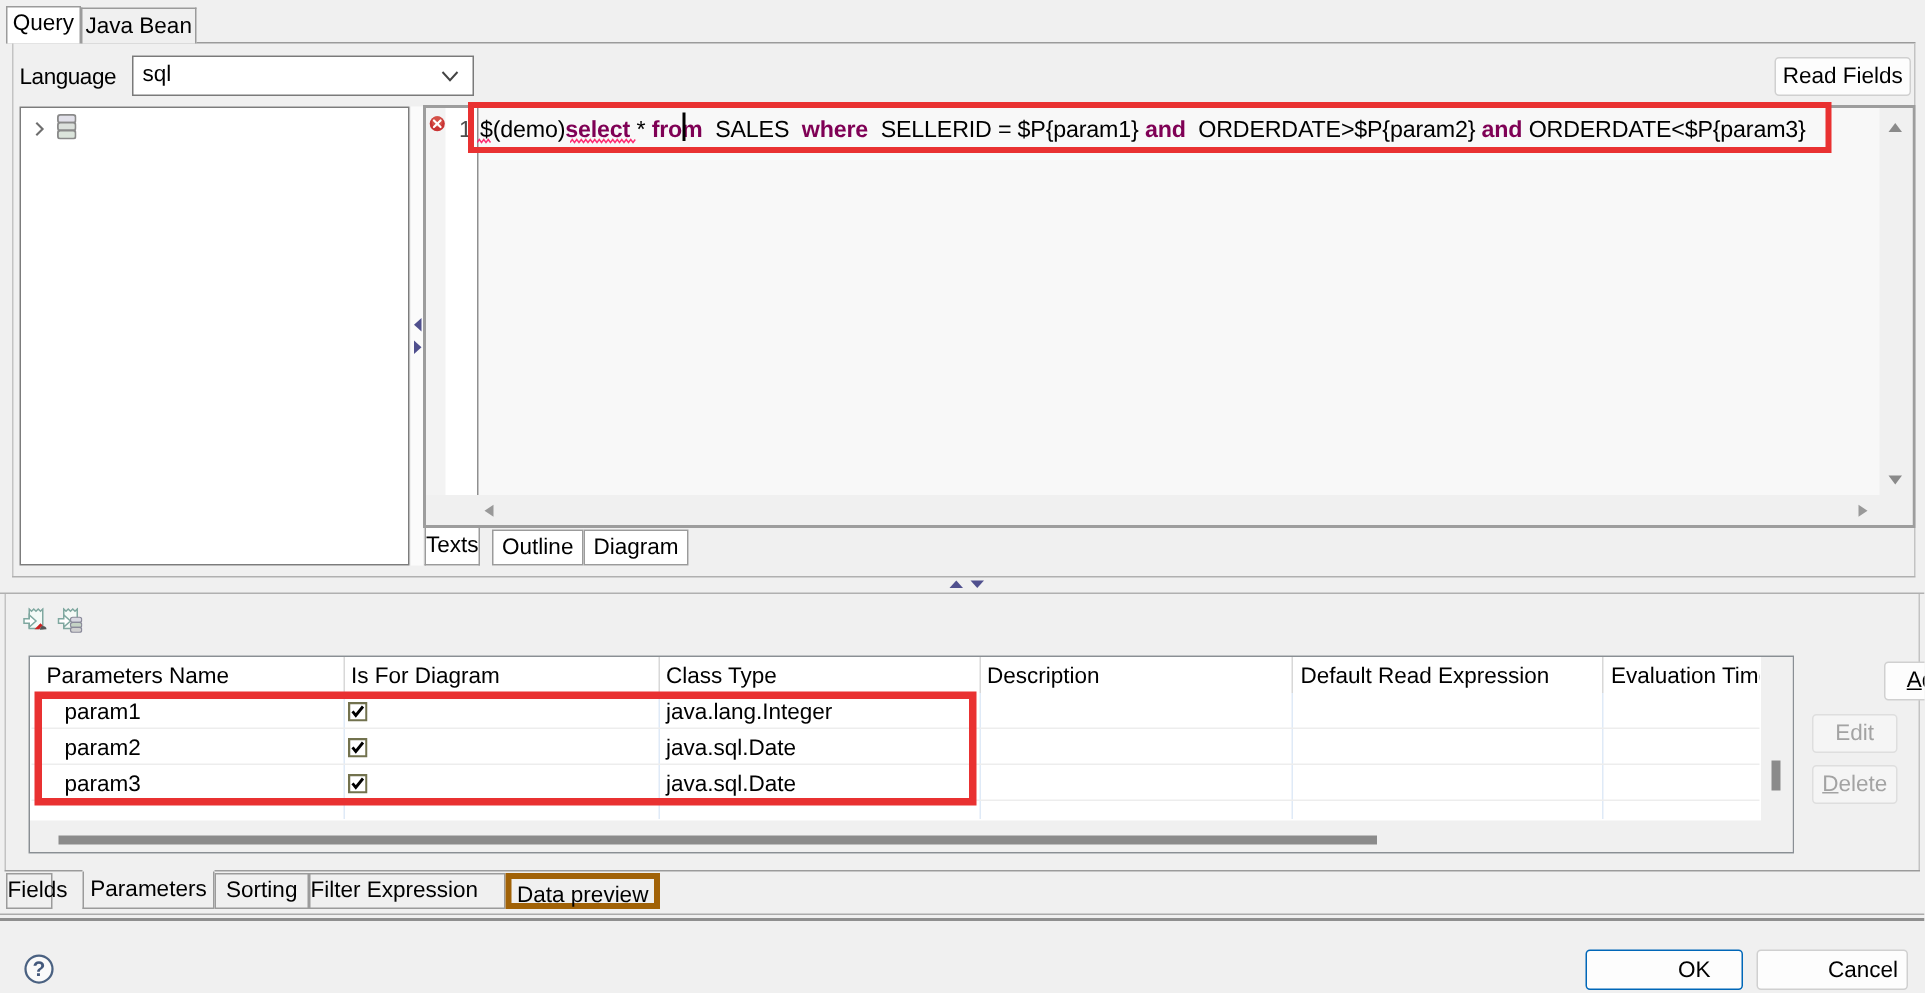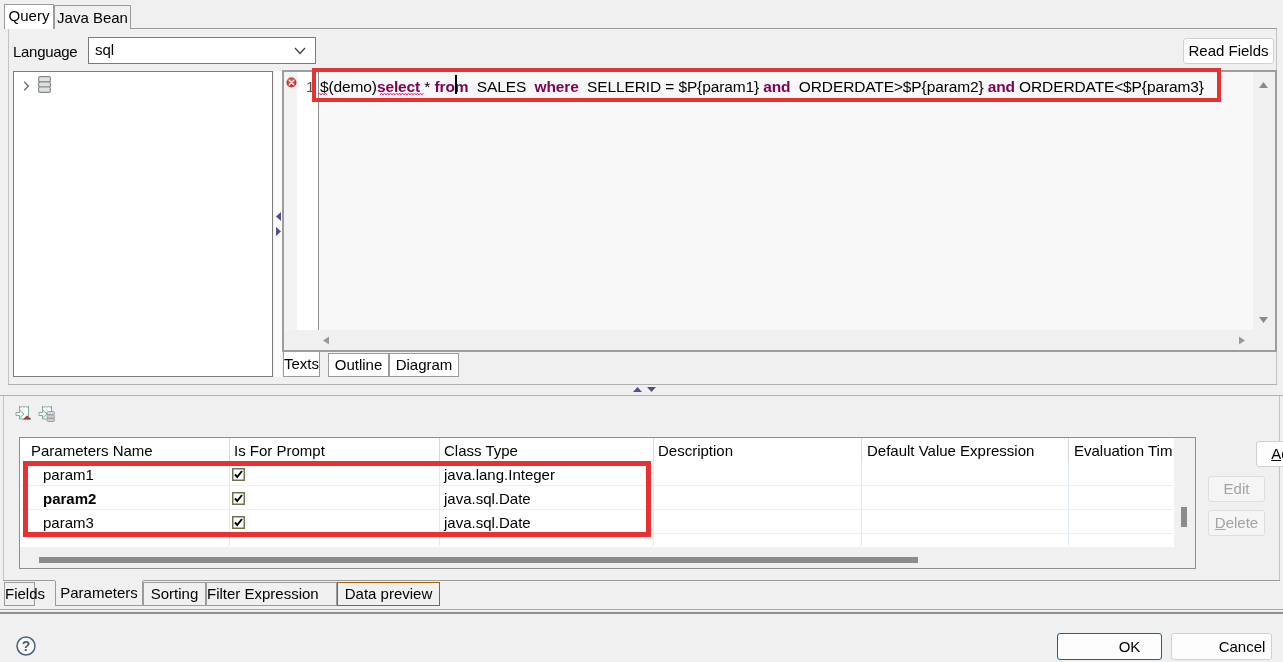--- a/index.html
+++ b/index.html
@@ -133,32 +133,32 @@
   <div class="abs" style="left:841px;top:0px;width:1px;height:24px;background:#d8d8d8;"></div>
   <div class="abs" style="left:1048px;top:0px;width:1px;height:24px;background:#d8d8d8;"></div>
 
   <div class="abs" style="left:209px;top:24px;width:1px;height:84px;background:#dfeaf7;"></div>
   <div class="abs" style="left:419px;top:24px;width:1px;height:84px;background:#dfeaf7;"></div>
   <div class="abs" style="left:633px;top:24px;width:1px;height:84px;background:#dfeaf7;"></div>
   <div class="abs" style="left:841px;top:24px;width:1px;height:84px;background:#dfeaf7;"></div>
   <div class="abs" style="left:1048px;top:24px;width:1px;height:84px;background:#dfeaf7;"></div>
 
   <div class="abs" style="left:11px;top:4px;">Parameters Name</div>
-  <div class="abs" style="left:214px;top:4px;">Is For Prompt</div>
+  <div class="abs" style="left:214px;top:4px;">Is For Diagram</div>
   <div class="abs" style="left:424px;top:4px;">Class Type</div>
   <div class="abs" style="left:638px;top:4px;">Description</div>
-  <div class="abs" style="left:847px;top:4px;">Default Value Expression</div>
+  <div class="abs" style="left:847px;top:4px;">Default Read Expression</div>
   <div class="abs" style="left:1054px;top:4px;width:99px;overflow:hidden;white-space:nowrap;">Evaluation Time</div>
 
   <div class="abs" style="left:1px;top:47px;width:1152px;height:1px;background:#ededed;"></div>
   <div class="abs" style="left:1px;top:71px;width:1152px;height:1px;background:#ededed;"></div>
   <div class="abs" style="left:1px;top:95px;width:1152px;height:1px;background:#ededed;"></div>
 
   <div class="abs" style="left:23px;top:28px;">param1</div>
-  <div class="abs" style="left:23px;top:52px;font-weight:bold;">param2</div>
+  <div class="abs" style="left:23px;top:52px;">param2</div>
   <div class="abs" style="left:23px;top:76px;">param3</div>
   <div class="abs" style="left:424px;top:28px;">java.lang.Integer</div>
   <div class="abs" style="left:424px;top:52px;">java.sql.Date</div>
   <div class="abs" style="left:424px;top:76px;">java.sql.Date</div>
 
   <svg class="abs" style="left:212px;top:30px;" width="13" height="13" viewBox="0 0 13 13">
       <rect x="0.75" y="0.75" width="11.5" height="11.5" fill="#fff" stroke="#72724e" stroke-width="1.5"></rect>
       <path d="M3 6.3 L5.2 9 L10 3" fill="none" stroke="#000" stroke-width="1.9"></path>
     </svg>
   <svg class="abs" style="left:212px;top:54px;" width="13" height="13" viewBox="0 0 13 13">
@@ -180,21 +180,21 @@
 <div class="abs" style="left:23px;top:461px;width:628px;height:76px;border:5px solid #e93131;box-sizing:border-box;"></div>
 
 <div class="abs" style="left:1208px;top:441px;width:57px;height:26px;background:#fdfdfd;border:1px solid #d0d0d0;border-radius:3px;box-sizing:border-box;text-align:center;line-height:24px;margin-left:48px;"><span style="text-decoration:underline;">A</span>dd</div>
 <div class="abs" style="left:1208px;top:476px;width:57px;height:26px;background:#f5f5f5;border:1px solid #dedede;border-radius:3px;box-sizing:border-box;text-align:center;line-height:24px;color:#a3a3a3;">Edit</div>
 <div class="abs" style="left:1208px;top:510px;width:57px;height:26px;background:#f5f5f5;border:1px solid #dedede;border-radius:3px;box-sizing:border-box;text-align:center;line-height:24px;color:#a3a3a3;"><span style="text-decoration:underline;">D</span>elete</div>
 
 <div class="abs" style="left:4px;top:582px;width:31px;height:24px;background:#f0f0f0;border:1px solid #9b9b9b;border-bottom:1px solid #9b9b9b;box-sizing:border-box;text-align:center;line-height:22px;">Fields</div>
 <div class="abs" style="left:55px;top:581px;width:88px;height:25px;background:#f0f0f0;border:1px solid #9b9b9b;border-top:none;box-sizing:border-box;text-align:center;line-height:23px;">Parameters</div>
 <div class="abs" style="left:143px;top:582px;width:63px;height:24px;background:#f0f0f0;border:1px solid #9b9b9b;box-sizing:border-box;text-align:center;line-height:22px;">Sorting</div>
 <div class="abs" style="left:206px;top:582px;width:131px;height:24px;background:#f0f0f0;border:1px solid #9b9b9b;box-sizing:border-box;text-align:left;line-height:22px;">Filter Expression</div>
-<div class="abs" style="left:337px;top:582px;width:103px;height:24px;background:#f0f0f0;border:1px solid #a16207;box-sizing:border-box;text-align:center;line-height:22px;">Data preview</div>
+<div class="abs" style="left:337px;top:582px;width:103px;height:24px;background:#f0f0f0;border:4px solid #a16207;box-sizing:border-box;text-align:center;line-height:22px;">Data preview</div>
 
 <div class="abs" style="left:0;top:609px;width:1283px;height:1px;background:#ababab;"></div>
 <div class="abs" style="left:0;top:612px;width:1283px;height:2px;background:#8f8f8f;"></div>
 <svg class="abs" style="left:16px;top:636px;" width="20" height="20" viewBox="0 0 20 20">
   <circle cx="10" cy="10" r="9" fill="#fafafa" stroke="#4a6181" stroke-width="1.5"></circle>
   <text x="10" y="14.8" font-size="14" font-family="Liberation Sans" fill="#44597c" text-anchor="middle" font-weight="bold">?</text>
 </svg>
 <div class="abs" style="left:1057px;top:633px;width:105px;height:27px;background:#fdfdfd;border:1px solid #0067b8;border-radius:3px;box-sizing:border-box;text-align:center;line-height:25px;padding-left:40px;">OK</div>
 <div class="abs" style="left:1171px;top:633px;width:101px;height:27px;background:#fdfdfd;border:1px solid #d0d0d0;border-radius:3px;box-sizing:border-box;text-align:center;line-height:25px;padding-left:41px;">Cancel</div>
 

